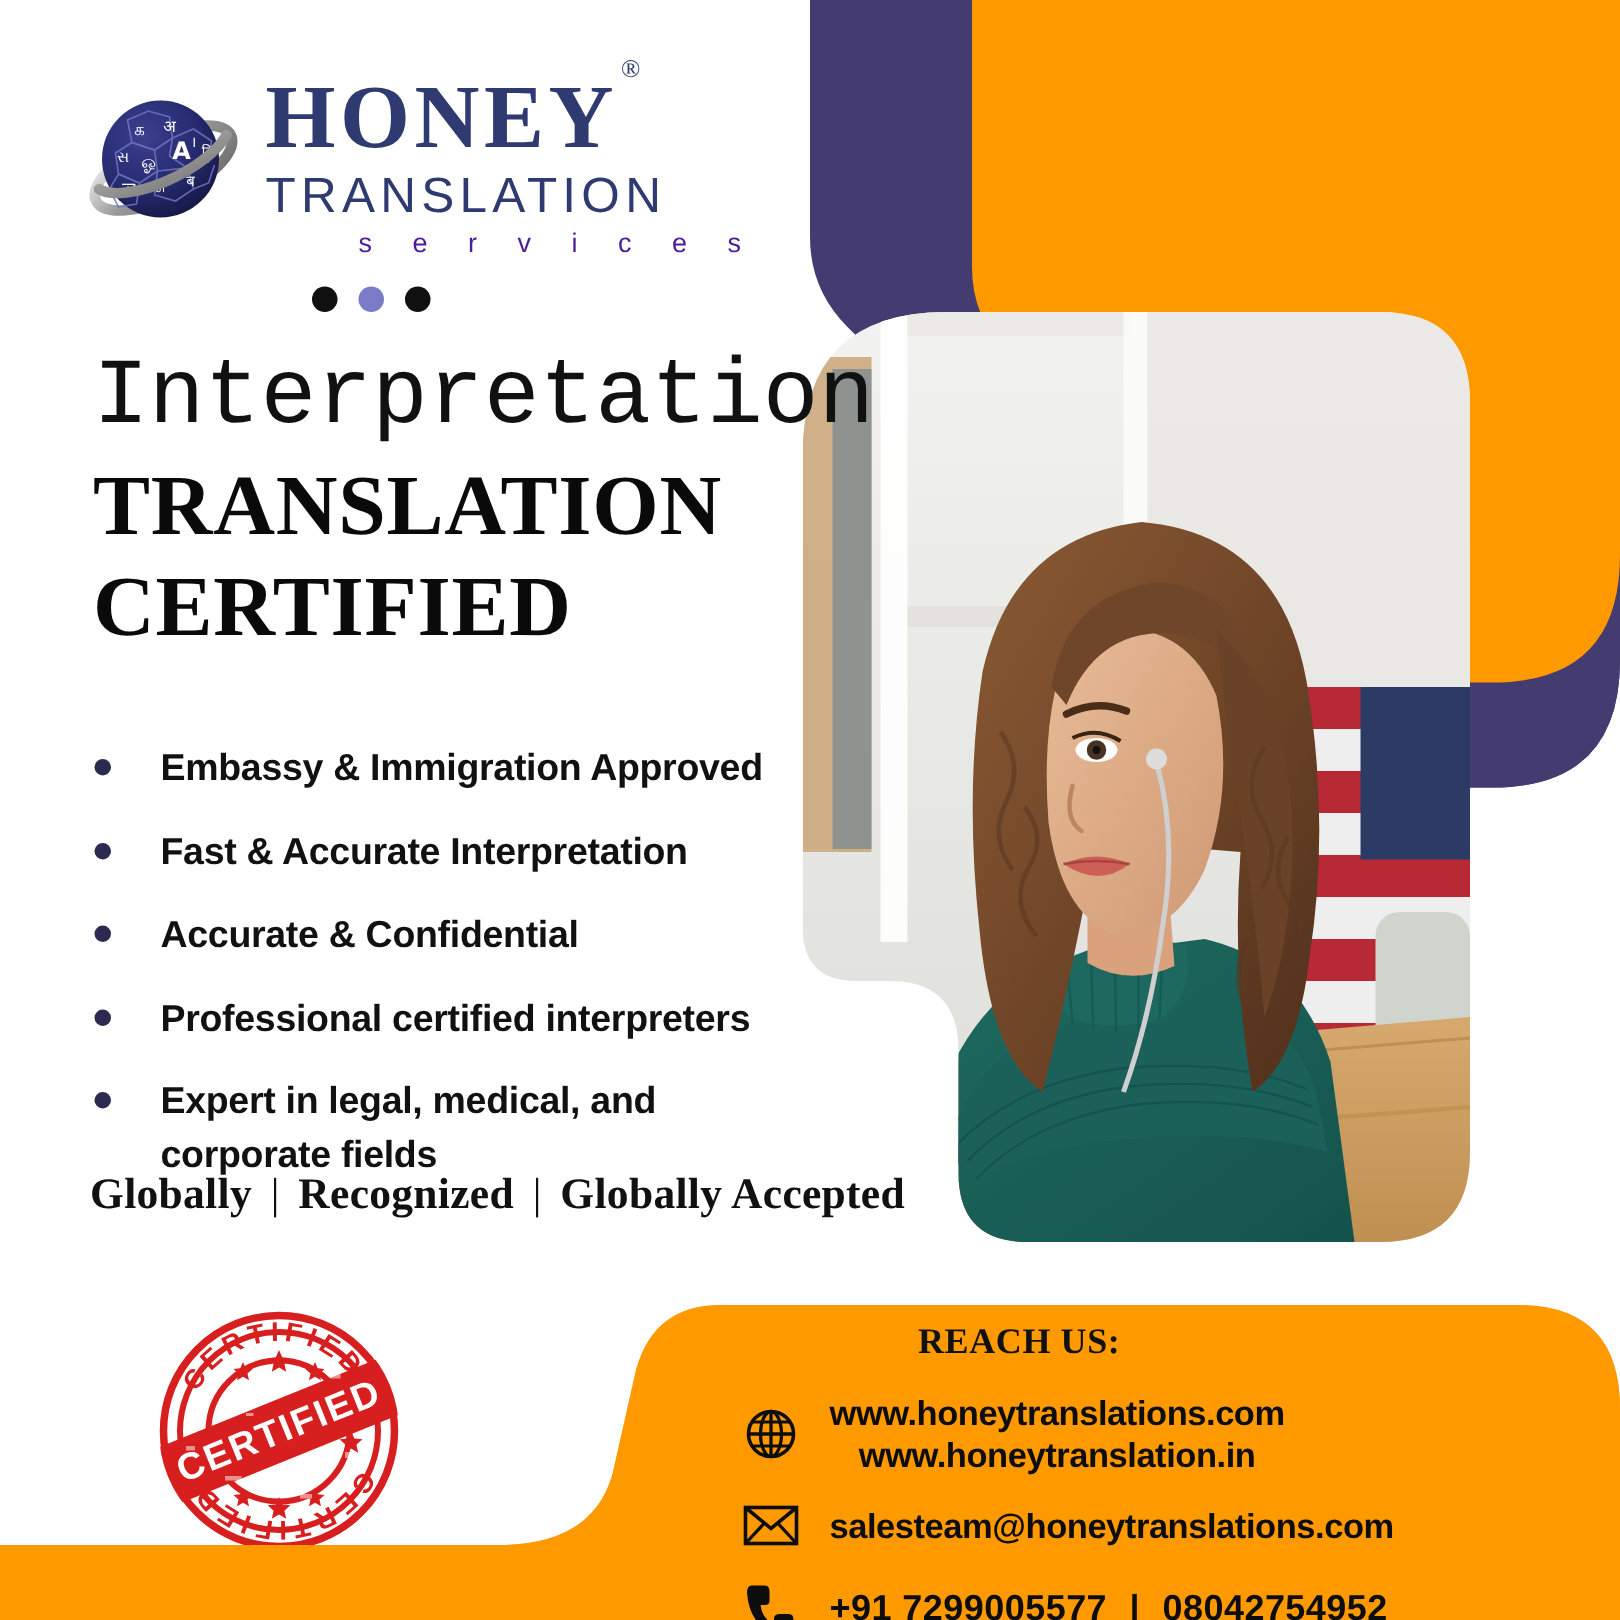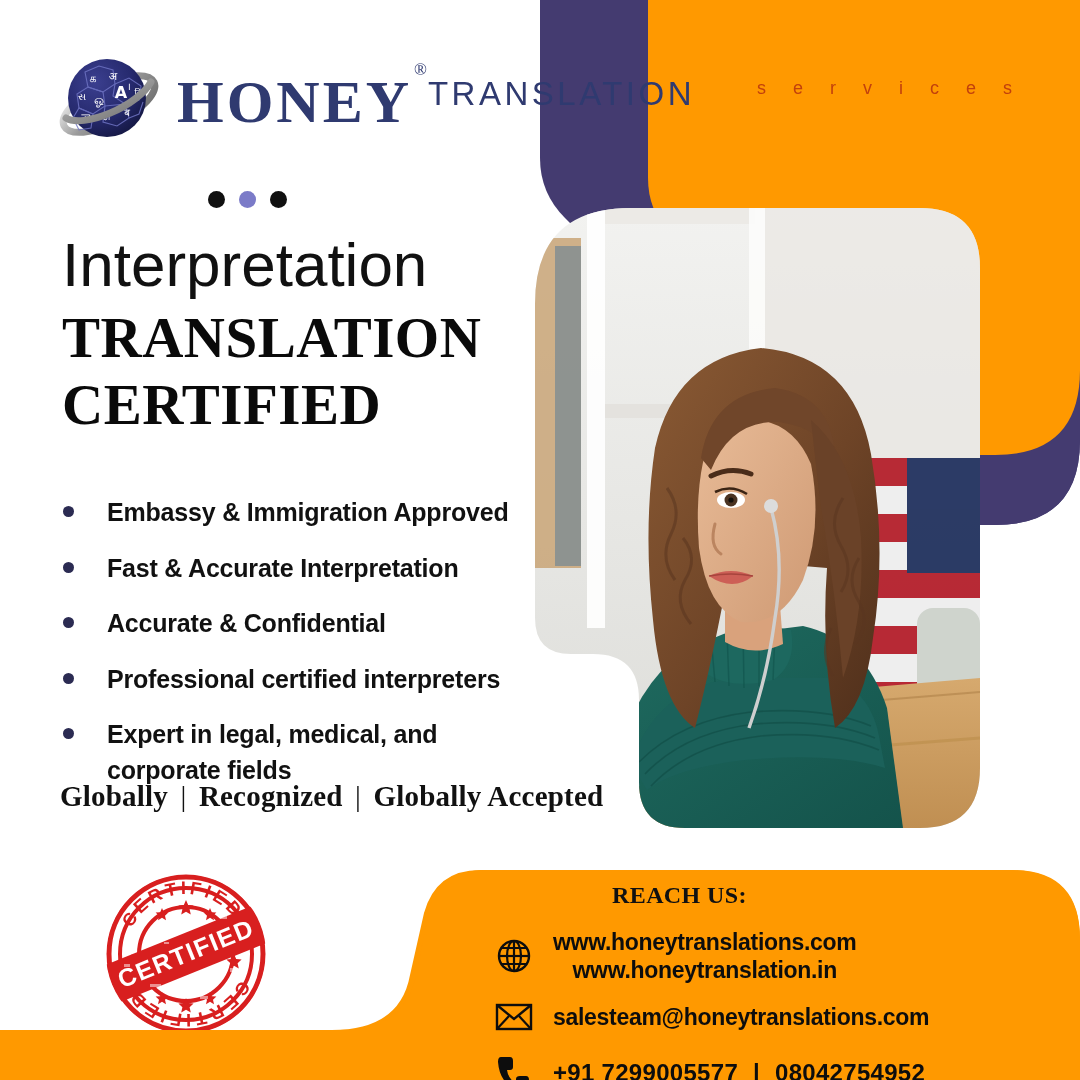--- a/index.html
+++ b/index.html
@@ -19,49 +19,49 @@
   .photo{
     position:absolute;
     left:535px;top:208px;width:445px;height:620px;
     overflow:hidden;
   }
   .photo svg{display:block;width:445px;height:620px;}
 
   
   .logo{position:absolute;left:55px;top:48px;display:flex;align-items:center;gap:14px;}
   .logo-globe{width:108px;height:108px;flex:none;}
-  .logo-text{display:flex;flex-direction:row;line-height:1;}
+  .logo-text{display:flex;flex-direction:column;line-height:1;}
   .logo-honey{
     font-family:"Liberation Serif", serif;
     font-size:60px;font-weight:700;color:#2f3a70;
     letter-spacing:3px;position:relative;display:inline-block;
   }
   .logo-reg{
     font-size:17px;vertical-align:super;font-weight:400;
     position:relative;top:-26px;left:2px;
   }
   .logo-translation{
     font-family:"Liberation Sans", sans-serif;
     font-size:33px;font-weight:400;color:#2f3a70;
     letter-spacing:3.5px;margin-top:5px;
   }
   .logo-services{
     font-family:"Liberation Sans", sans-serif;
-    font-size:18px;font-weight:400;color:#c2410c;
+    font-size:18px;font-weight:400;color:#4c1d95;
     letter-spacing:11px;margin-top:7px;margin-left:62px;
   }
 
   
   .dots{position:absolute;left:208px;top:191px;display:flex;gap:14px;align-items:center;}
   .dot{width:17px;height:17px;border-radius:50%;}
 
   
   .headline{position:absolute;left:62px;top:232px;width:460px;}
   .h-script{
-    font-family:Liberation Sans, sans-serif;
+    font-family:Liberation Mono, monospace;
     font-size:62px;font-weight:400;color:#111;
     line-height:1.05;letter-spacing:0px;
   }
   .h-main{
     font-family:"Liberation Serif", serif;
     font-size:57px;font-weight:700;color:#0a0a0a;
     line-height:1.17;letter-spacing:0.5px;margin-top:8px;
   }
 
   

